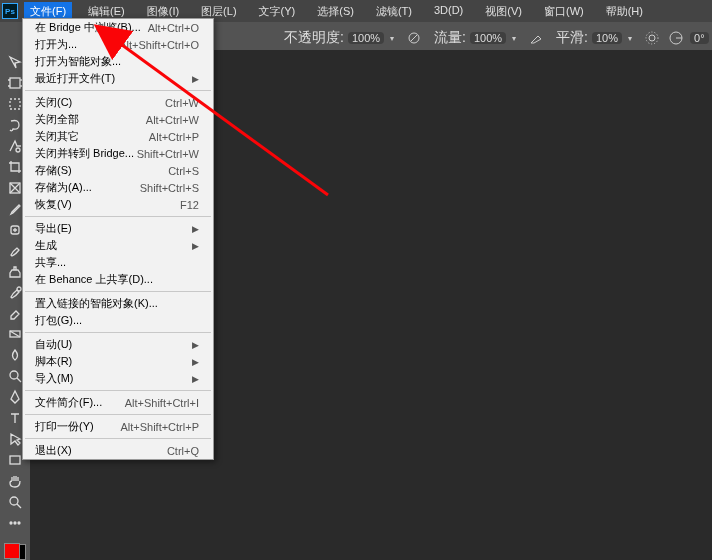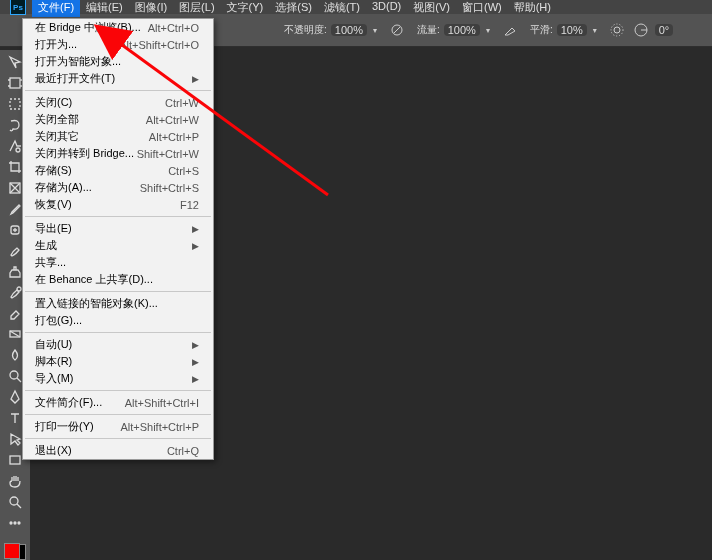--- a/index.html
+++ b/index.html
@@ -1,22 +1,22 @@
 <!DOCTYPE html>
 <html><head>
 <meta charset="utf-8">
 <style>
   html,body{margin:0;padding:0;width:712px;height:560px;background:#2a2a2a;font-family:"Segoe UI","Microsoft YaHei",sans-serif;font-size:11px;color:#d6d6d6;overflow:hidden;position:relative}
-  .menubar{height:14px;background:#444;display:flex;align-items:center;padding-left:10px}
+  .menubar{height:22px;background:#444;display:flex;align-items:center;padding-left:2px}
   .ps-logo{width:14px;height:14px;background:#001d26;border:1px solid #31a8ff;display:flex;align-items:center;justify-content:center;font-size:8px;font-weight:bold;color:#31a8ff;margin-right:6px}
   .menu-item{padding:2px 6px;color:#e0e0e0;cursor:default}
   .menu-item.active{background:#1473e6;color:#fff}
   .options-bar{height:32px;background:#535353;border-bottom:1px solid #2e2e2e;display:flex;align-items:center;padding-left:30px;gap:4px}
   .ob-btn{width:20px;height:20px;display:flex;align-items:center;justify-content:center;color:#ddd}
-  .ob-label{color:#ddd;font-size:10px;margin-left:6px}
+  .ob-label{color:#ddd;font-size:14px;margin-left:6px}
   .ob-val{color:#ddd;font-size:11px;padding:0 4px;background:#3f3f3f;border-radius:4px}
   .chev{color:#ccc;font-size:8px;margin:0 6px 0 2px}
   .workspace{position:absolute;left:30px;right:0;top:50px;bottom:0;background:#2a2a2a}
   .toolbar{position:absolute;left:0;top:50px;width:30px;bottom:0;background:#535353;display:flex;flex-direction:column;align-items:center;padding-top:4px;gap:4px}
   .tool{width:22px;height:22px;display:flex;align-items:center;justify-content:center;color:#ddd}
   .tool svg{width:16px;height:16px;fill:none;stroke:#ddd;stroke-width:1.3}
   .swatches{margin-top:8px;position:relative;width:22px;height:22px}
   .sw-bg{position:absolute;right:0;bottom:0;width:14px;height:14px;background:#000;border:1px solid #888}
   .sw-fg{position:absolute;left:0;top:0;width:14px;height:14px;background:#fa0000;border:1px solid #888}
   
@@ -28,21 +28,21 @@
   .dd-sep{height:1px;background:#c8c8c8;margin:3px 2px}
   .arrow-sub{font-size:9px;color:#555;margin-left:auto}
   
   .arrow-ann{position:absolute;z-index:200;pointer-events:none}
 </style>
 </head>
 <body>
 
 <div class="menubar">
   <div class="ps-logo">Ps</div>
-  <div id="menubar-slot" style="display: flex;">
+  <div id="menubar-slot" style="display: flex; gap: 10px;">
       <div class="menu-item active">文件(F)</div>
       <div class="menu-item">编辑(E)</div>
       <div class="menu-item">图像(I)</div>
       <div class="menu-item">图层(L)</div>
       <div class="menu-item">文字(Y)</div>
       <div class="menu-item">选择(S)</div>
       <div class="menu-item">滤镜(T)</div>
       <div class="menu-item">3D(D)</div>
       <div class="menu-item">视图(V)</div>
       <div class="menu-item">窗口(W)</div>

